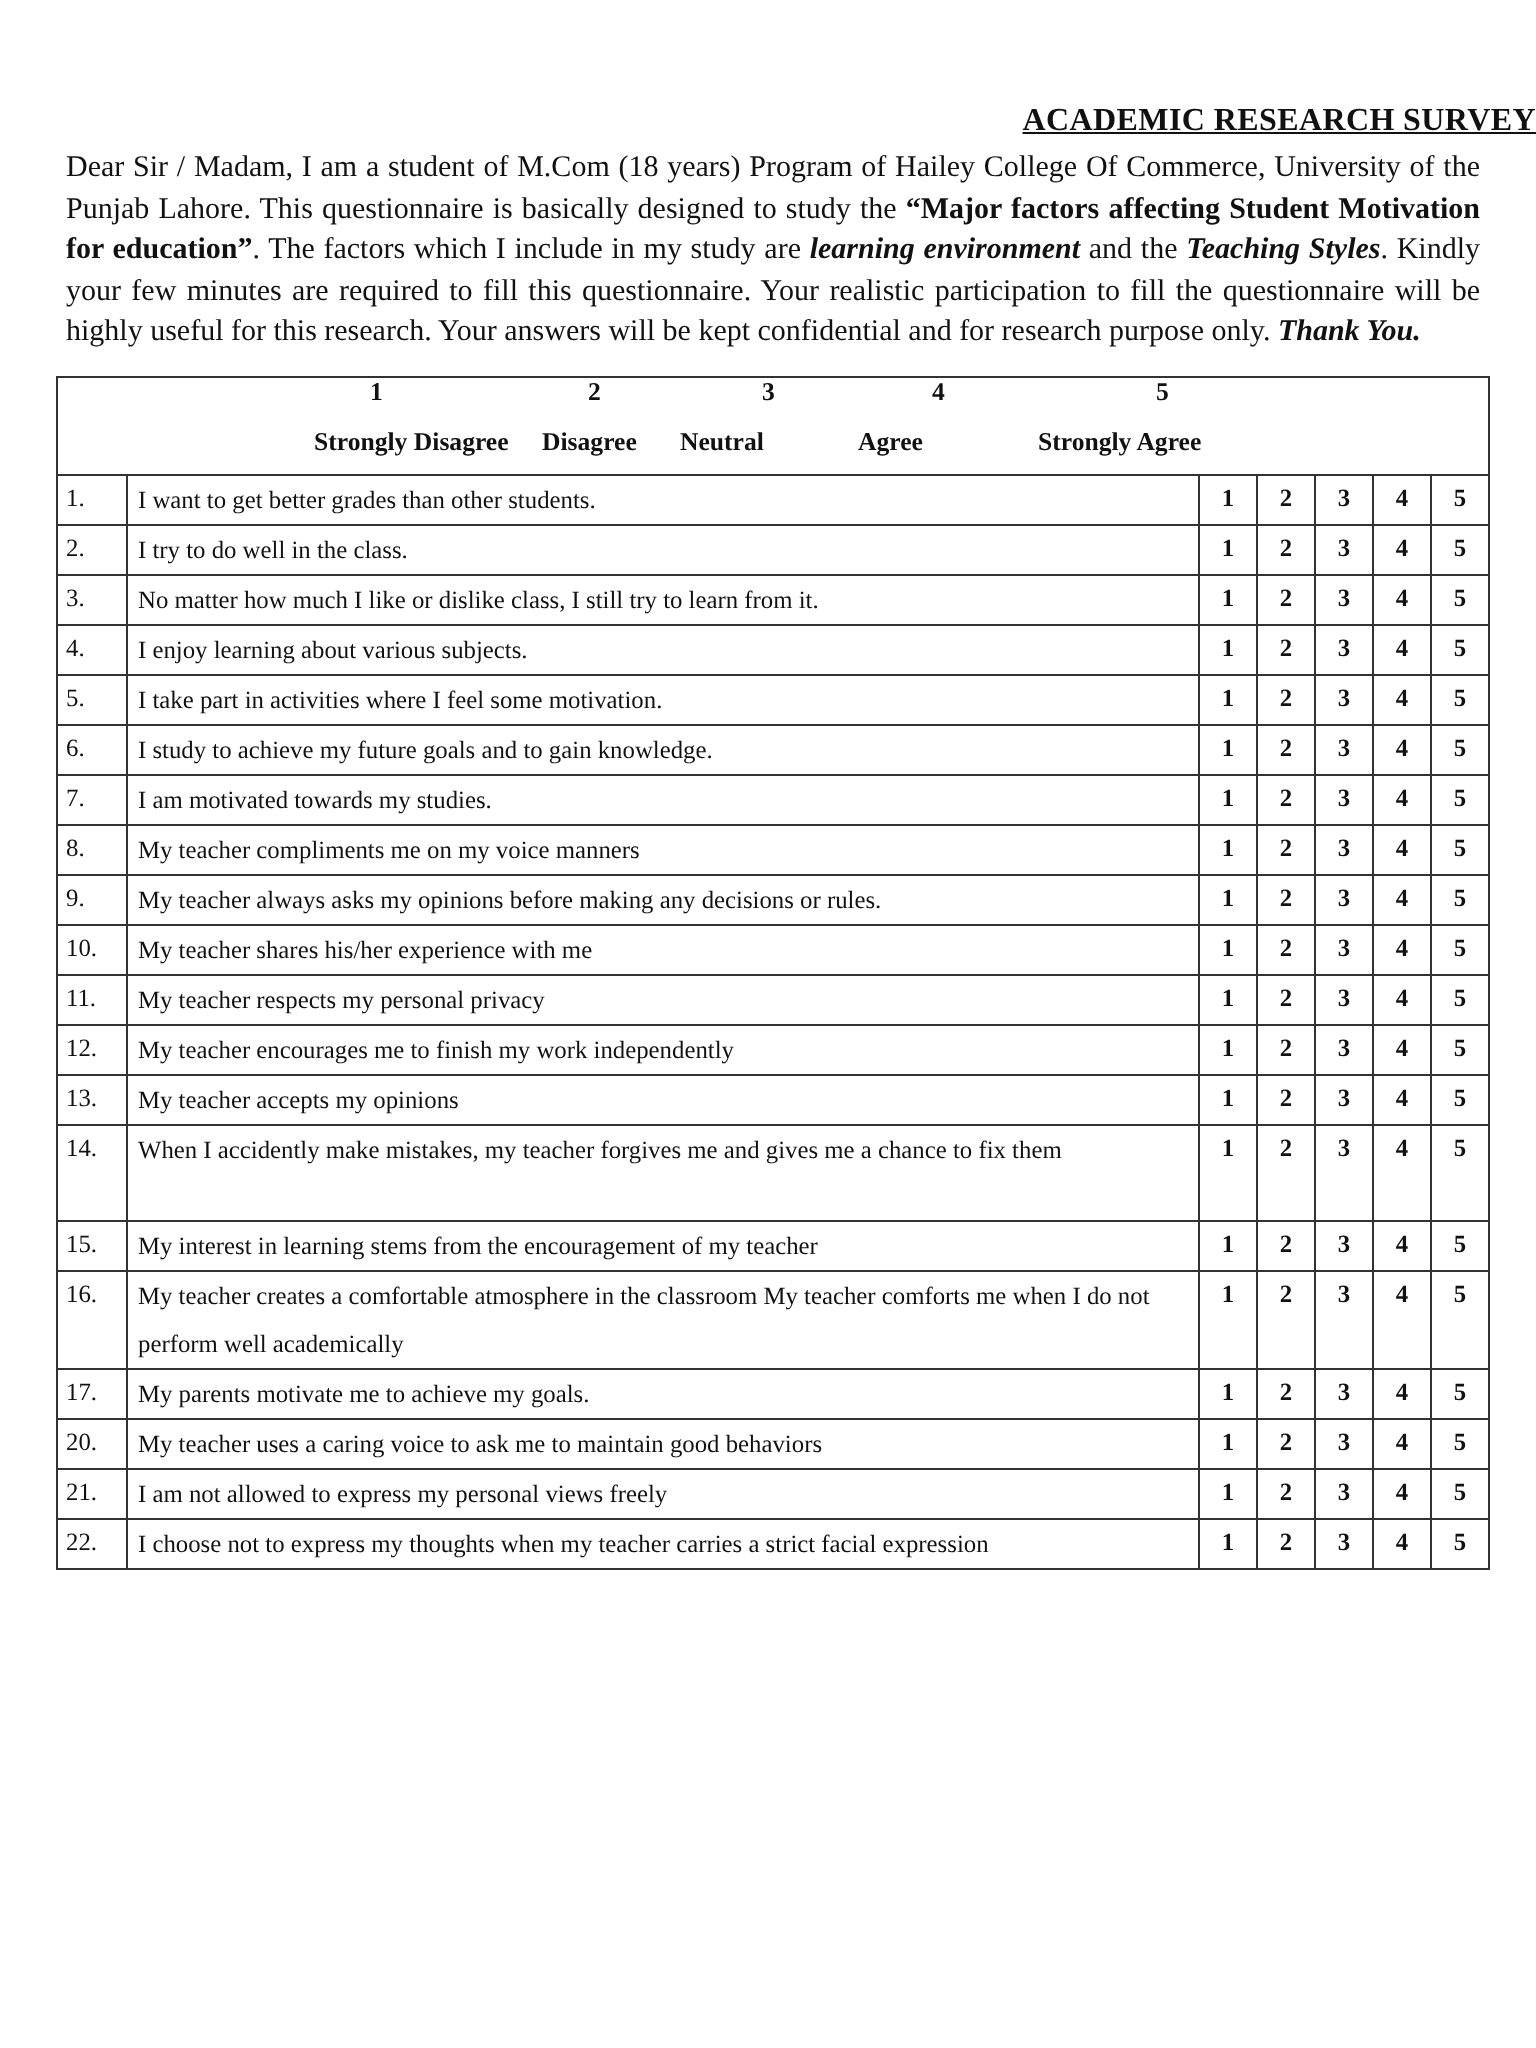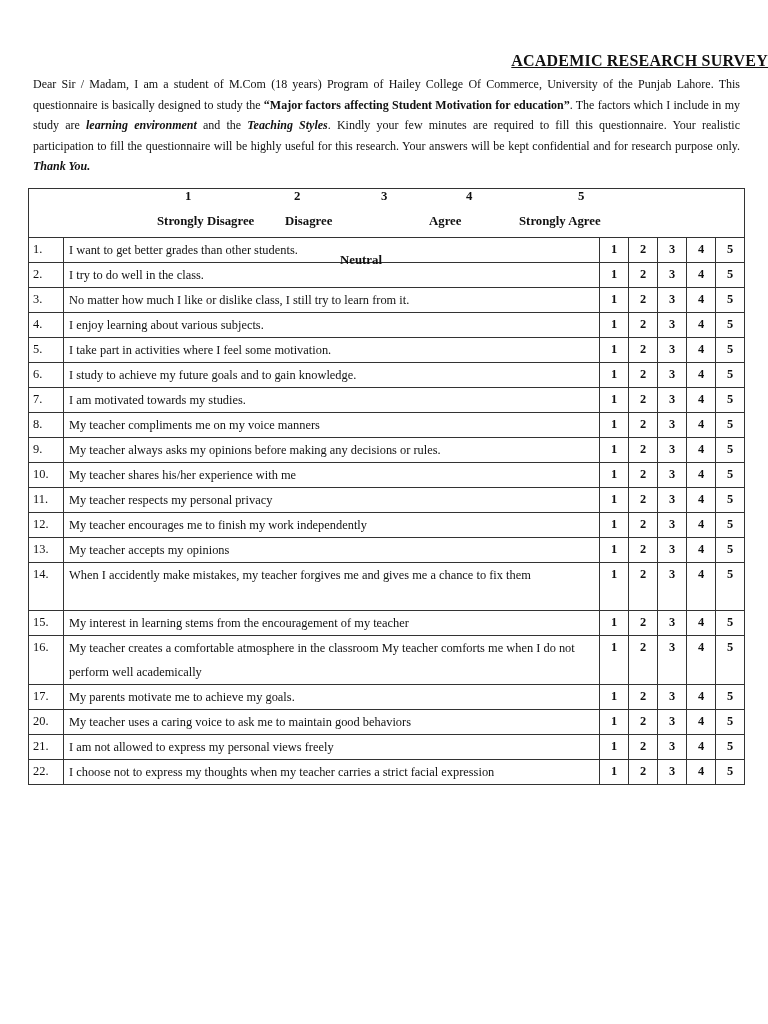--- a/index.html
+++ b/index.html
@@ -6,21 +6,21 @@
   body {
     width: 768px; height: 1024px; overflow: hidden; position: relative;
     font-family: "Liberation Serif", "DejaVu Serif", serif; color: #111;
   }
   .title {
     position: absolute; left: 0; top: 52px; width: 768px; text-align: right;
     font-size: 16px; font-weight: bold; text-decoration: underline; letter-spacing: 0.2px;
   }
   .intro {
     position: absolute; left: 33px; top: 74px; width: 707px;
-    font-size: 12px; line-height: 20.5px; text-align: justify;
+    font-size: 15px; line-height: 20.5px; text-align: justify;
   }
   .intro b { font-weight: bold; }
   .intro i { font-style: italic; font-weight: bold; }
   table.survey {
     position: absolute; left: 28px; top: 188px; width: 716px;
     border-collapse: collapse; table-layout: fixed; font-size: 12.4px;
   }
   table.survey td { border: 1px solid #333; padding: 0; vertical-align: top; }
   col.c-num { width: 35px; }
   col.c-txt { width: 536px; }
@@ -56,22 +56,22 @@
   <tbody id="survey-body">
     <tr class="hdr">
       <td colspan="7">
         <div class="scale">
           <span style="left:156px;top:0px;">1</span>
           <span style="left:265px;top:0px;">2</span>
           <span style="left:352px;top:0px;">3</span>
           <span style="left:437px;top:0px;">4</span>
           <span style="left:549px;top:0px;">5</span>
           <span style="left:128px;top:25px;">Strongly Disagree</span>
-          <span style="left:256px;top:25px;">Disagree</span>
-          <span style="left:311px;top:25px;margin-top:39px;">Neutral</span>
+          <span style="left:242px;top:25px;">Disagree</span>
+          <span style="left:311px;top:25px;">Neutral</span>
           <span style="left:400px;top:25px;">Agree</span>
           <span style="left:490px;top:25px;">Strongly Agree</span>
         </div>
       </td>
     </tr>
       <tr class="q">
         <td class="num">1.</td>
         <td class="txt">I want to get better grades than other students.</td>
         <td class="r">1</td>
         <td class="r">2</td>

